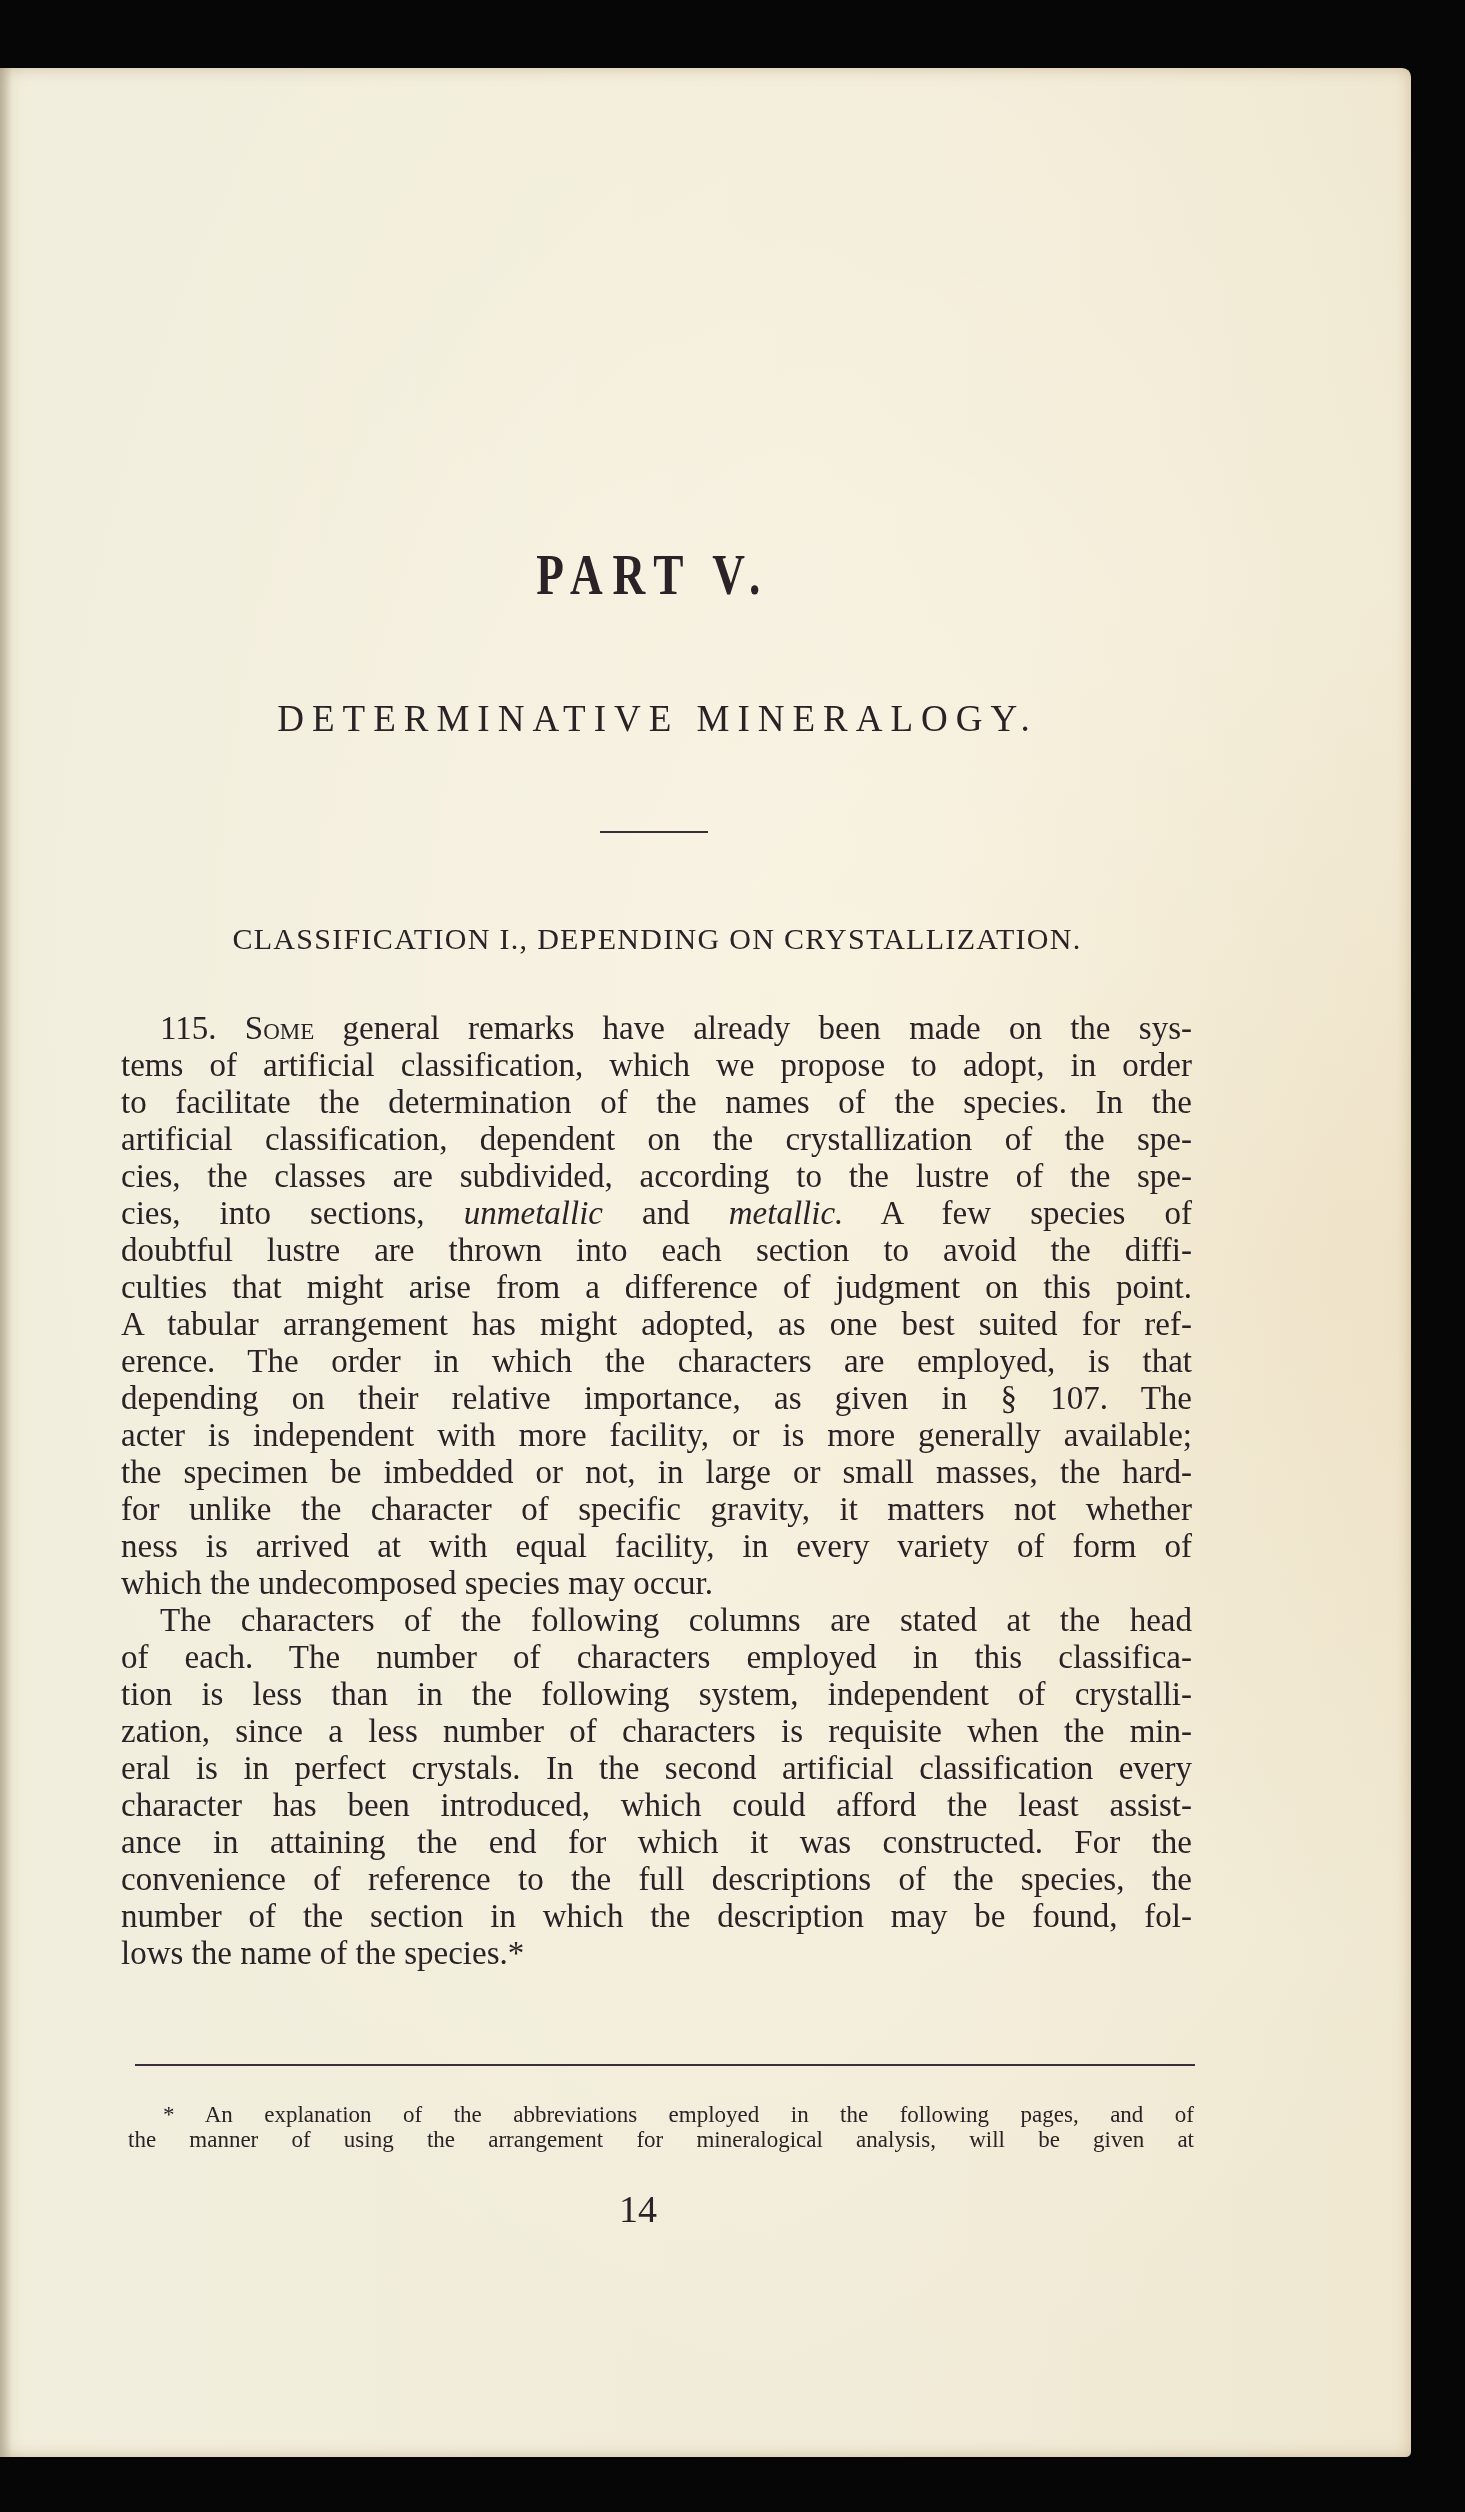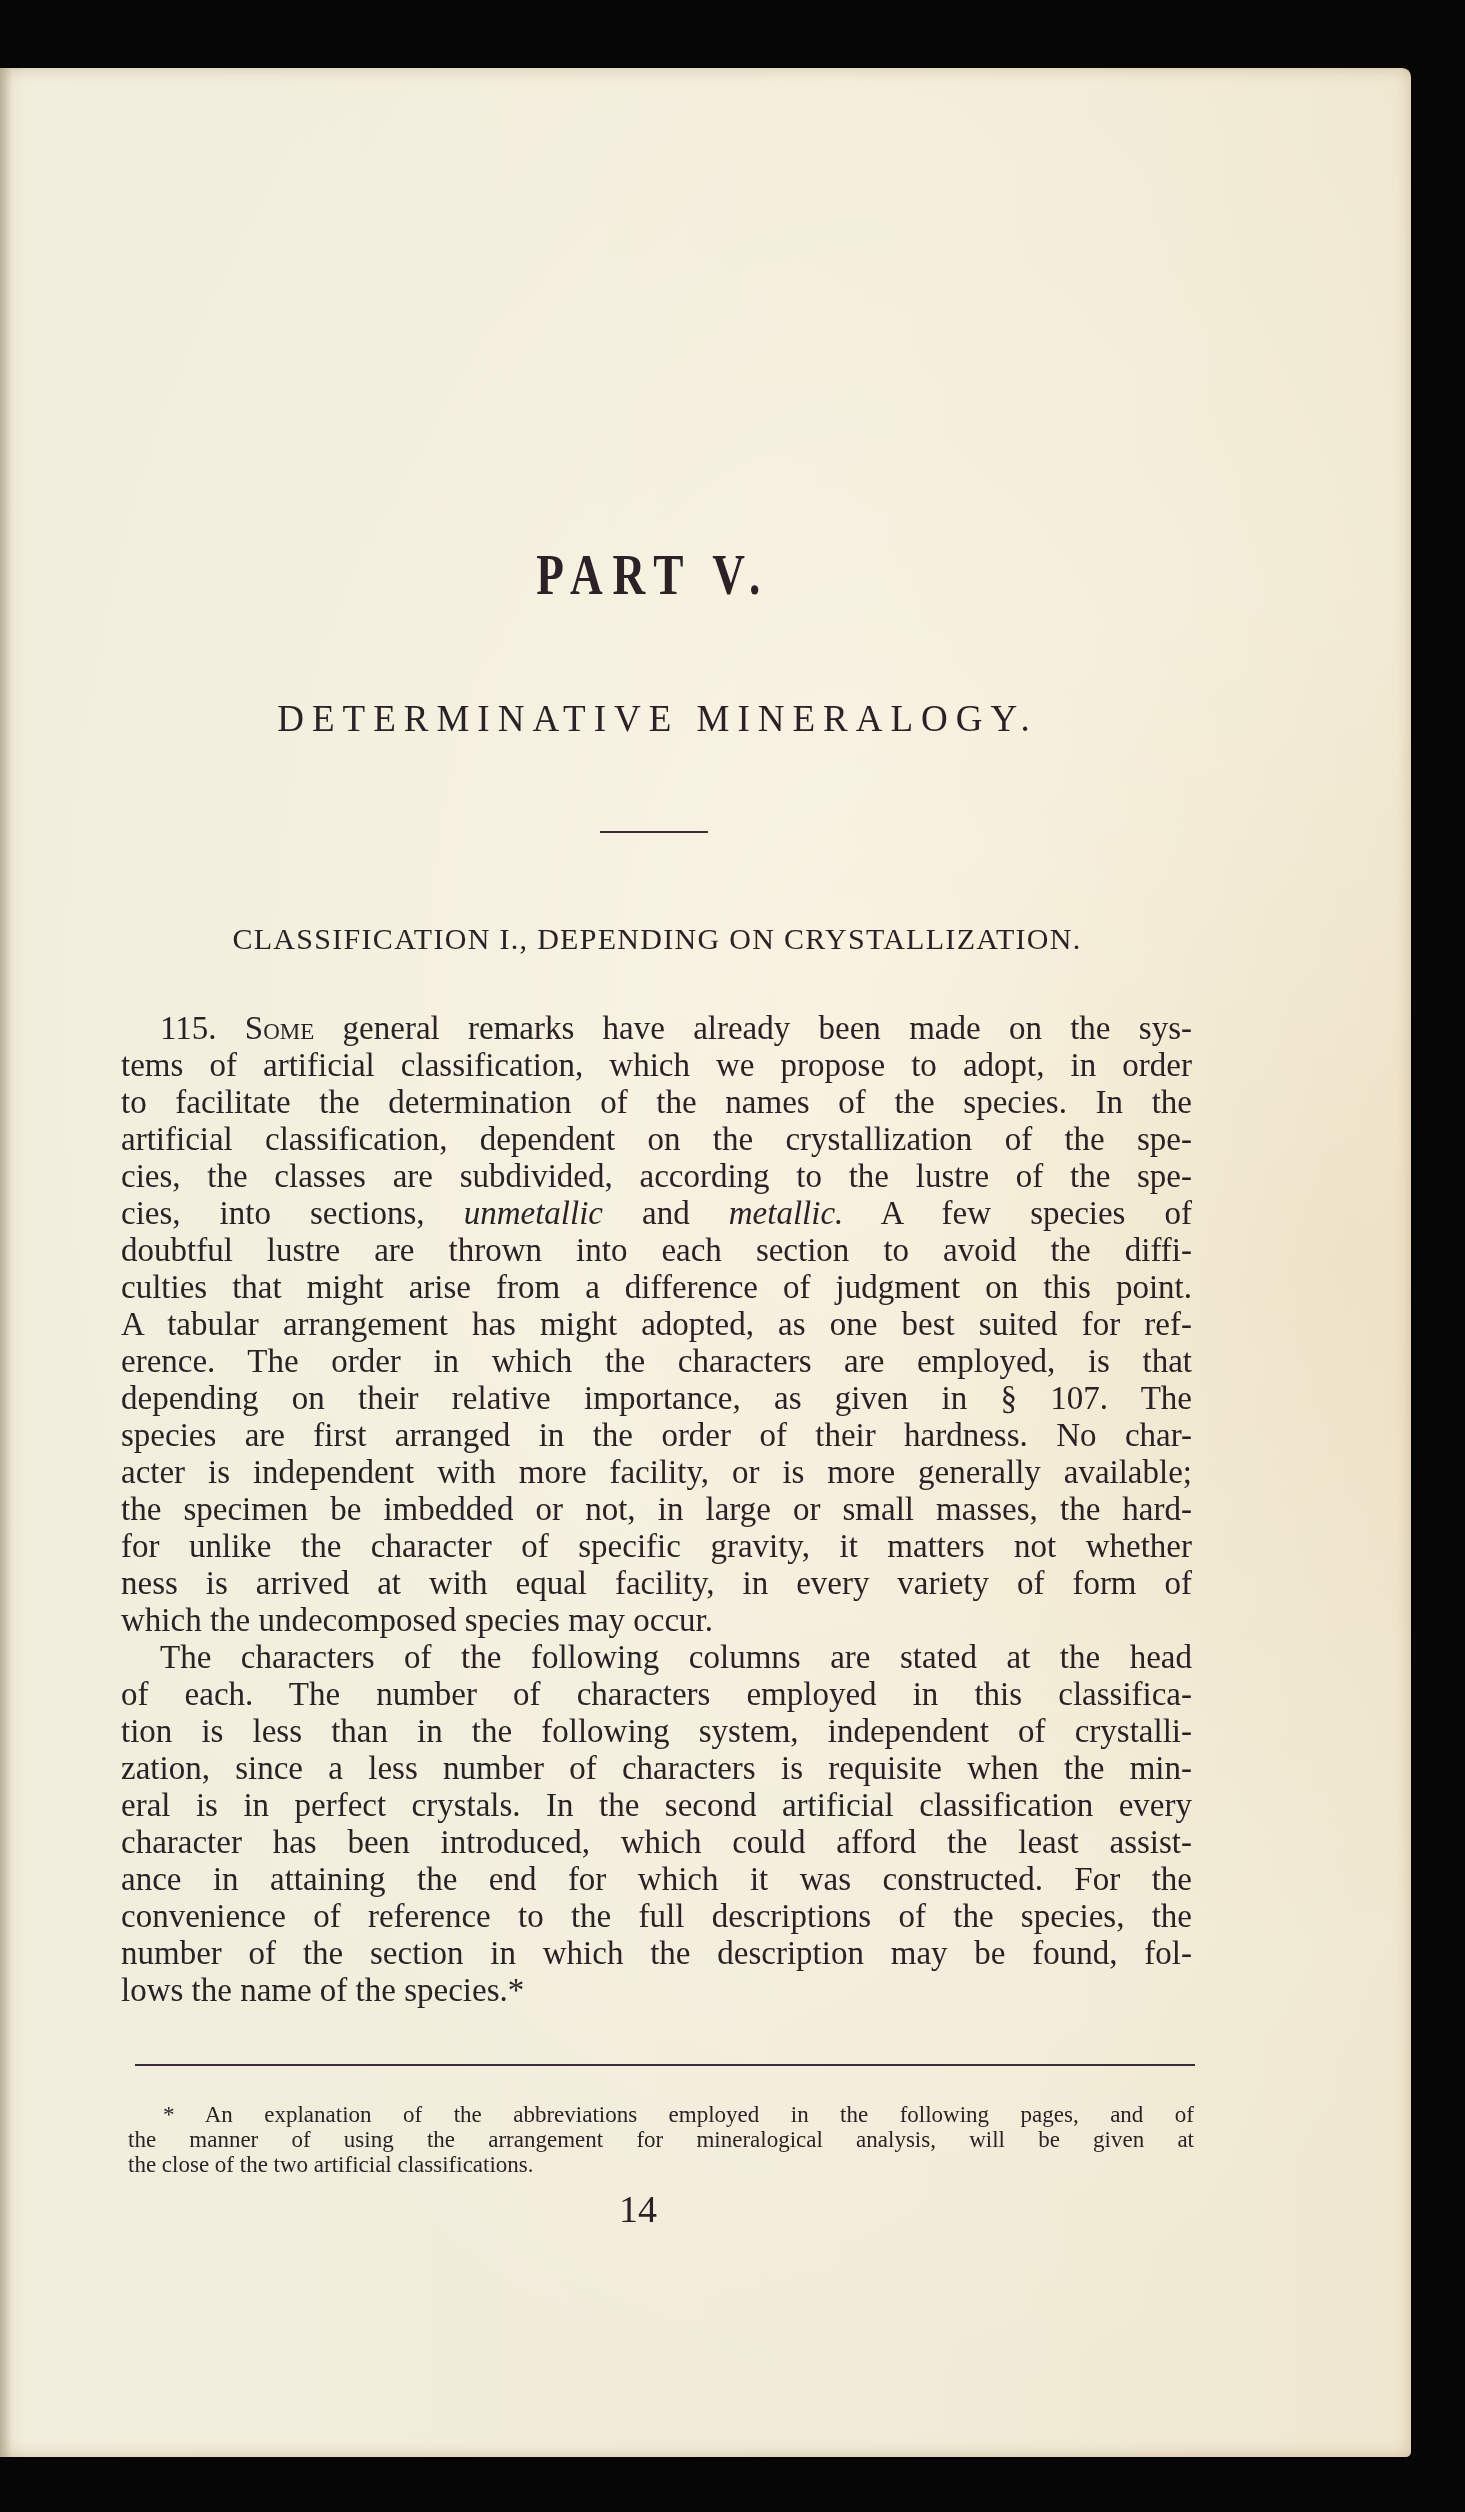--- a/index.html
+++ b/index.html
@@ -157,21 +157,20 @@
     <span class="line">tems of artificial classification, which we propose to adopt, in order</span>
     <span class="line">to facilitate the determination of the names of the species. In the</span>
     <span class="line">artificial classification, dependent on the crystallization of the spe-</span>
     <span class="line">cies, the classes are subdivided, according to the lustre of the spe-</span>
     <span class="line"><span>cies, into sections,</span> <span class="it">unmetallic</span><span> and </span><span class="it">metallic.</span><span> A few species of</span></span>
     <span class="line">doubtful lustre are thrown into each section to avoid the diffi-</span>
     <span class="line">culties that might arise from a difference of judgment on this point.</span>
     <span class="line">A tabular arrangement has might adopted, as one best suited for ref-</span>
     <span class="line">erence. The order in which the characters are employed, is that</span>
     <span class="line">depending on their relative importance, as given in § 107. The</span>
-    <span class="line">species are first arranged in the order of their hardness. No char-</span>
     <span class="line">acter is independent with more facility, or is more generally available;</span>
     <span class="line">the specimen be imbedded or not, in large or small masses, the hard-</span>
     <span class="line">for unlike the character of specific gravity, it matters not whether</span>
     <span class="line">ness is arrived at with equal facility, in every variety of form of</span>
     <span class="line last">which the undecomposed species may occur.</span>
     <span class="line indent">The characters of the following columns are stated at the head</span>
     <span class="line">of each. The number of characters employed in this classifica-</span>
     <span class="line">tion is less than in the following system, independent of crystalli-</span>
     <span class="line">zation, since a less number of characters is requisite when the min-</span>
     <span class="line">eral is in perfect crystals. In the second artificial classification every</span>
@@ -180,18 +179,17 @@
     <span class="line">convenience of reference to the full descriptions of the species, the</span>
     <span class="line">number of the section in which the description may be found, fol-</span>
     <span class="line last">lows the name of the species.*</span>
   </div>
 
   <div class="foot-rule"></div>
 
   <div class="footnote ink">
     <span class="fline indent">* An explanation of the abbreviations employed in the following pages, and of</span>
     <span class="fline">the manner of using the arrangement for mineralogical analysis, will be given at</span>
-    <span class="fline last">the close of the two artificial classifications.</span>
   </div>
 
   <div class="page-number ink">14</div>
 </div>
 
 
 </body></html>

